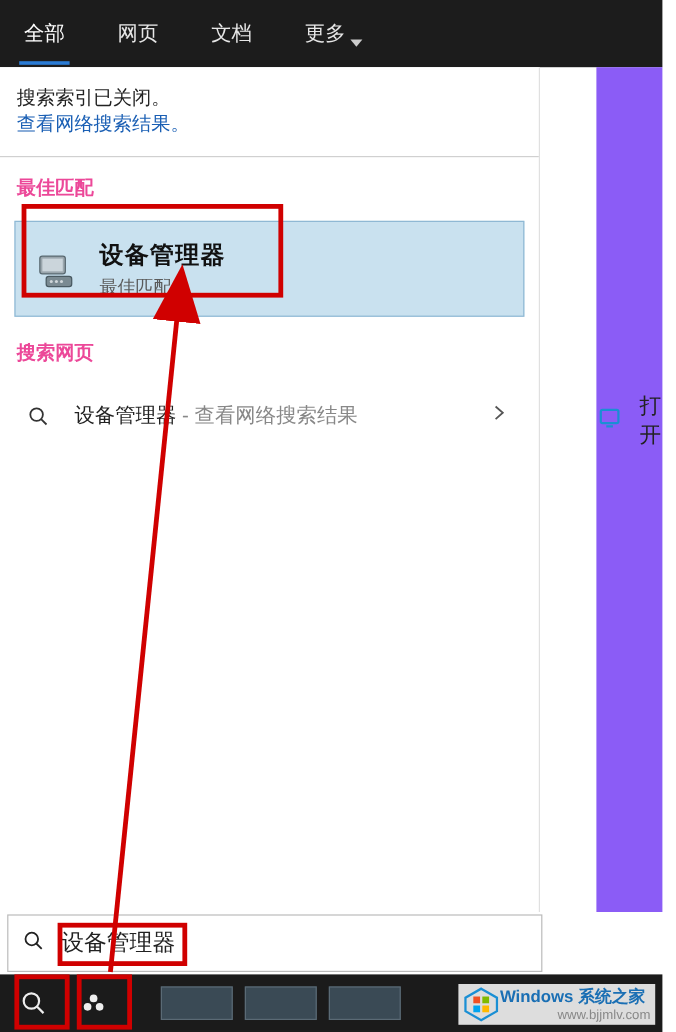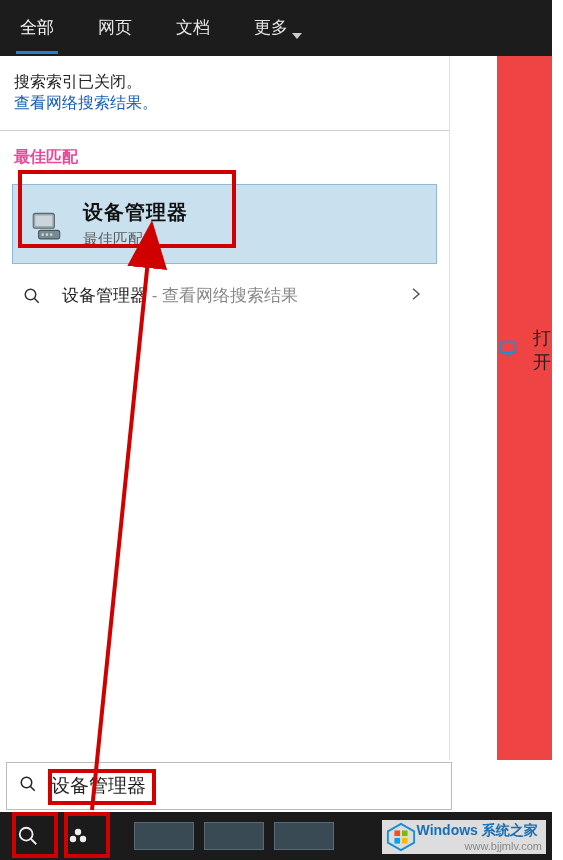--- a/index.html
+++ b/index.html
@@ -10,21 +10,21 @@
   
   .tabbar { background: #1c1c1c; height: 56px; display: flex; align-items: center; padding: 0 16px; gap: 36px; color: #e6e6e6; font-size: 17px; }
   .tab { padding: 14px 4px 12px 4px; border-bottom: 3px solid transparent; cursor: pointer; }
   .tab.active { border-bottom-color: #2a7bd4; color: #fff; }
   .tab-more { display: flex; align-items: flex-end; gap: 4px; }
   .chev { width: 0; height: 0; border-left: 5px solid transparent; border-right: 5px solid transparent; border-top: 6px solid #ccc; }
 
   
   .content { display: flex; position: absolute; top: 56px; left: 0; right: 0; bottom: 100px; gap: 47px; }
   .left-col { width: 450px; background: #fff; border-right: 1px solid #e0e0e0; }
-  .right-col { flex: 1; background: #ef4444; display: flex; flex-direction: column; align-items: flex-end; justify-content: flex-start; padding-top: 270px; }
+  .right-col { flex: 1; background: #8b5cf6; display: flex; flex-direction: column; align-items: flex-end; justify-content: flex-start; padding-top: 270px; }
 
   .notice { padding: 16px 14px 10px 14px; font-size: 16px; color: #222; }
   .notice a { color: #1a5fb4; text-decoration: none; }
 
   .divider { border-top: 1px solid #d0d0d0; margin: 6px 0; }
 
   .section-title { font-size: 16px; font-weight: 600; padding: 10px 14px; color: #ec4899; }
 
   .result-card {
     margin: 6px 12px 10px 12px;
@@ -115,20 +115,21 @@
             <circle cx="16" cy="26" r="1.2" fill="#cfd6da"></circle>
             <circle cx="20" cy="26" r="1.2" fill="#cfd6da"></circle>
           </svg>
         </div>
         <div>
           <div class="title">设备管理器</div>
           <div class="subtitle">最佳匹配</div>
         </div>
       </div>
 
+      <div class="section-title">搜索网页</div>
 
       <div class="web-row">
         <div class="icon-wrap">
           <svg class="mag" viewBox="0 0 24 24" width="20" height="20">
             <circle cx="10" cy="10" r="7" fill="none" stroke="#333" stroke-width="2"></circle>
             <line x1="15" y1="15" x2="21" y2="21" stroke="#333" stroke-width="2"></line>
           </svg>
         </div>
         <div class="main">
           <span>设备管理器</span><span class="dim"> - 查看网络搜索结果</span>

